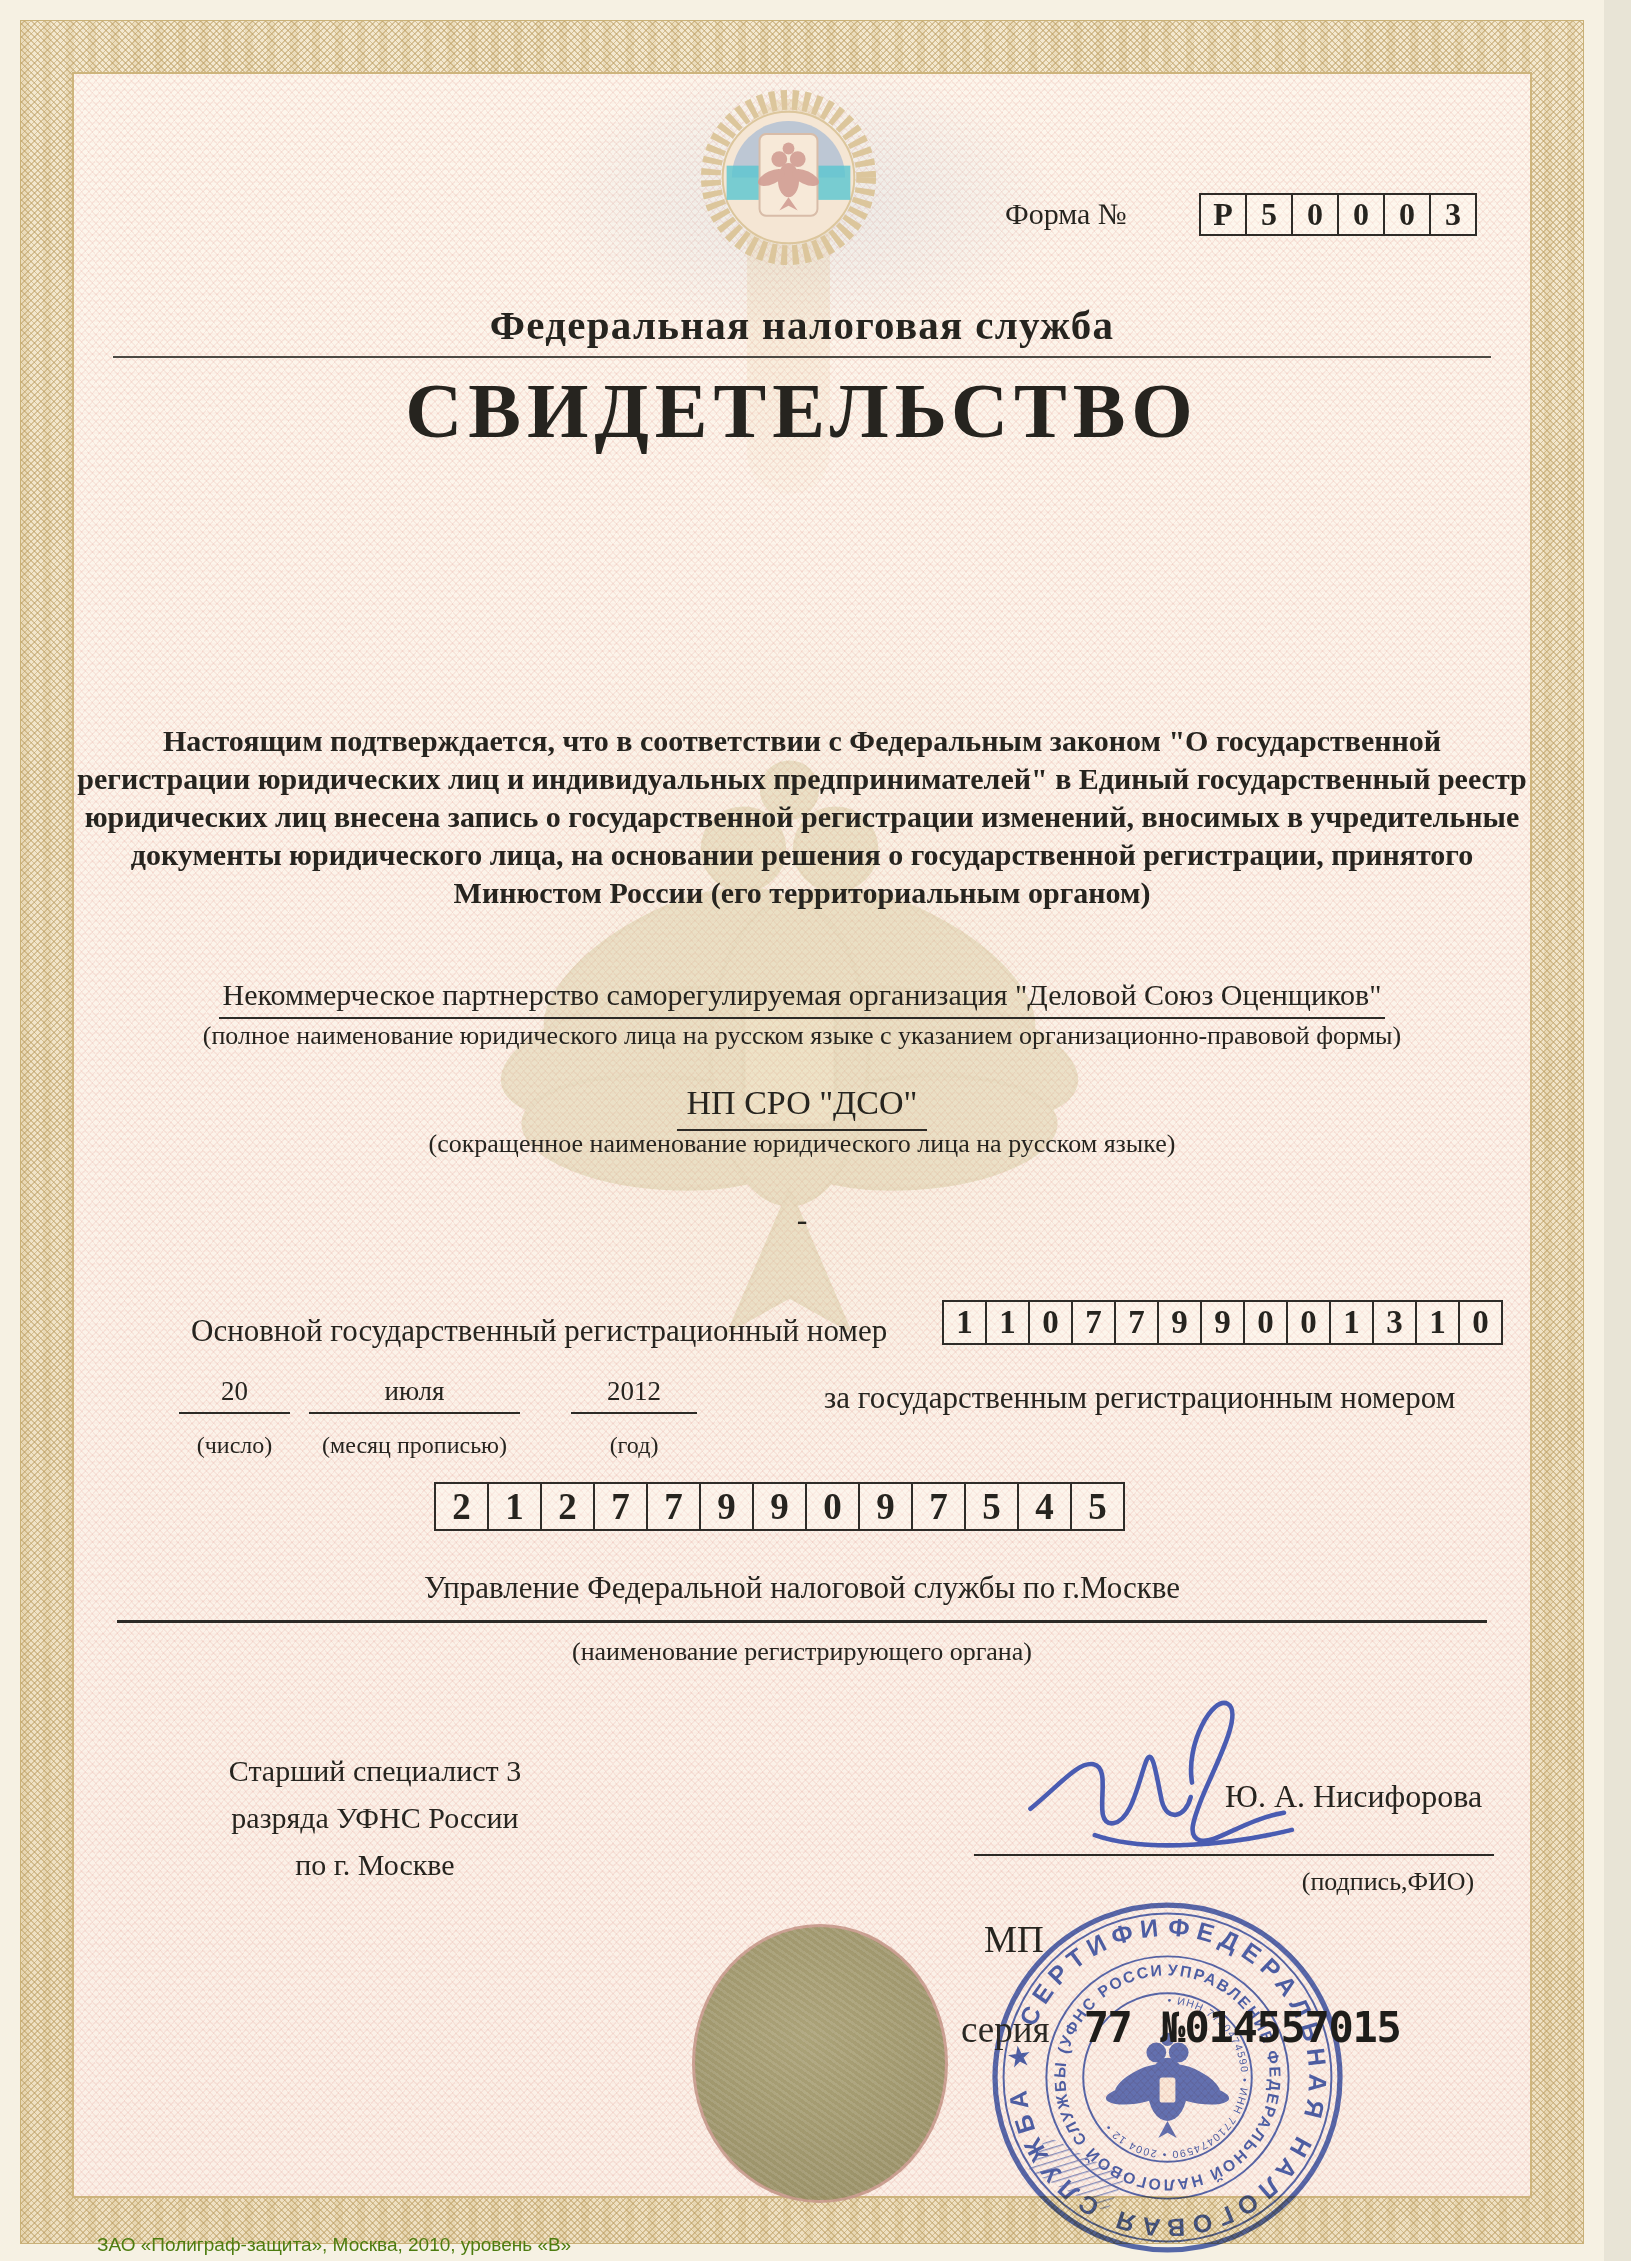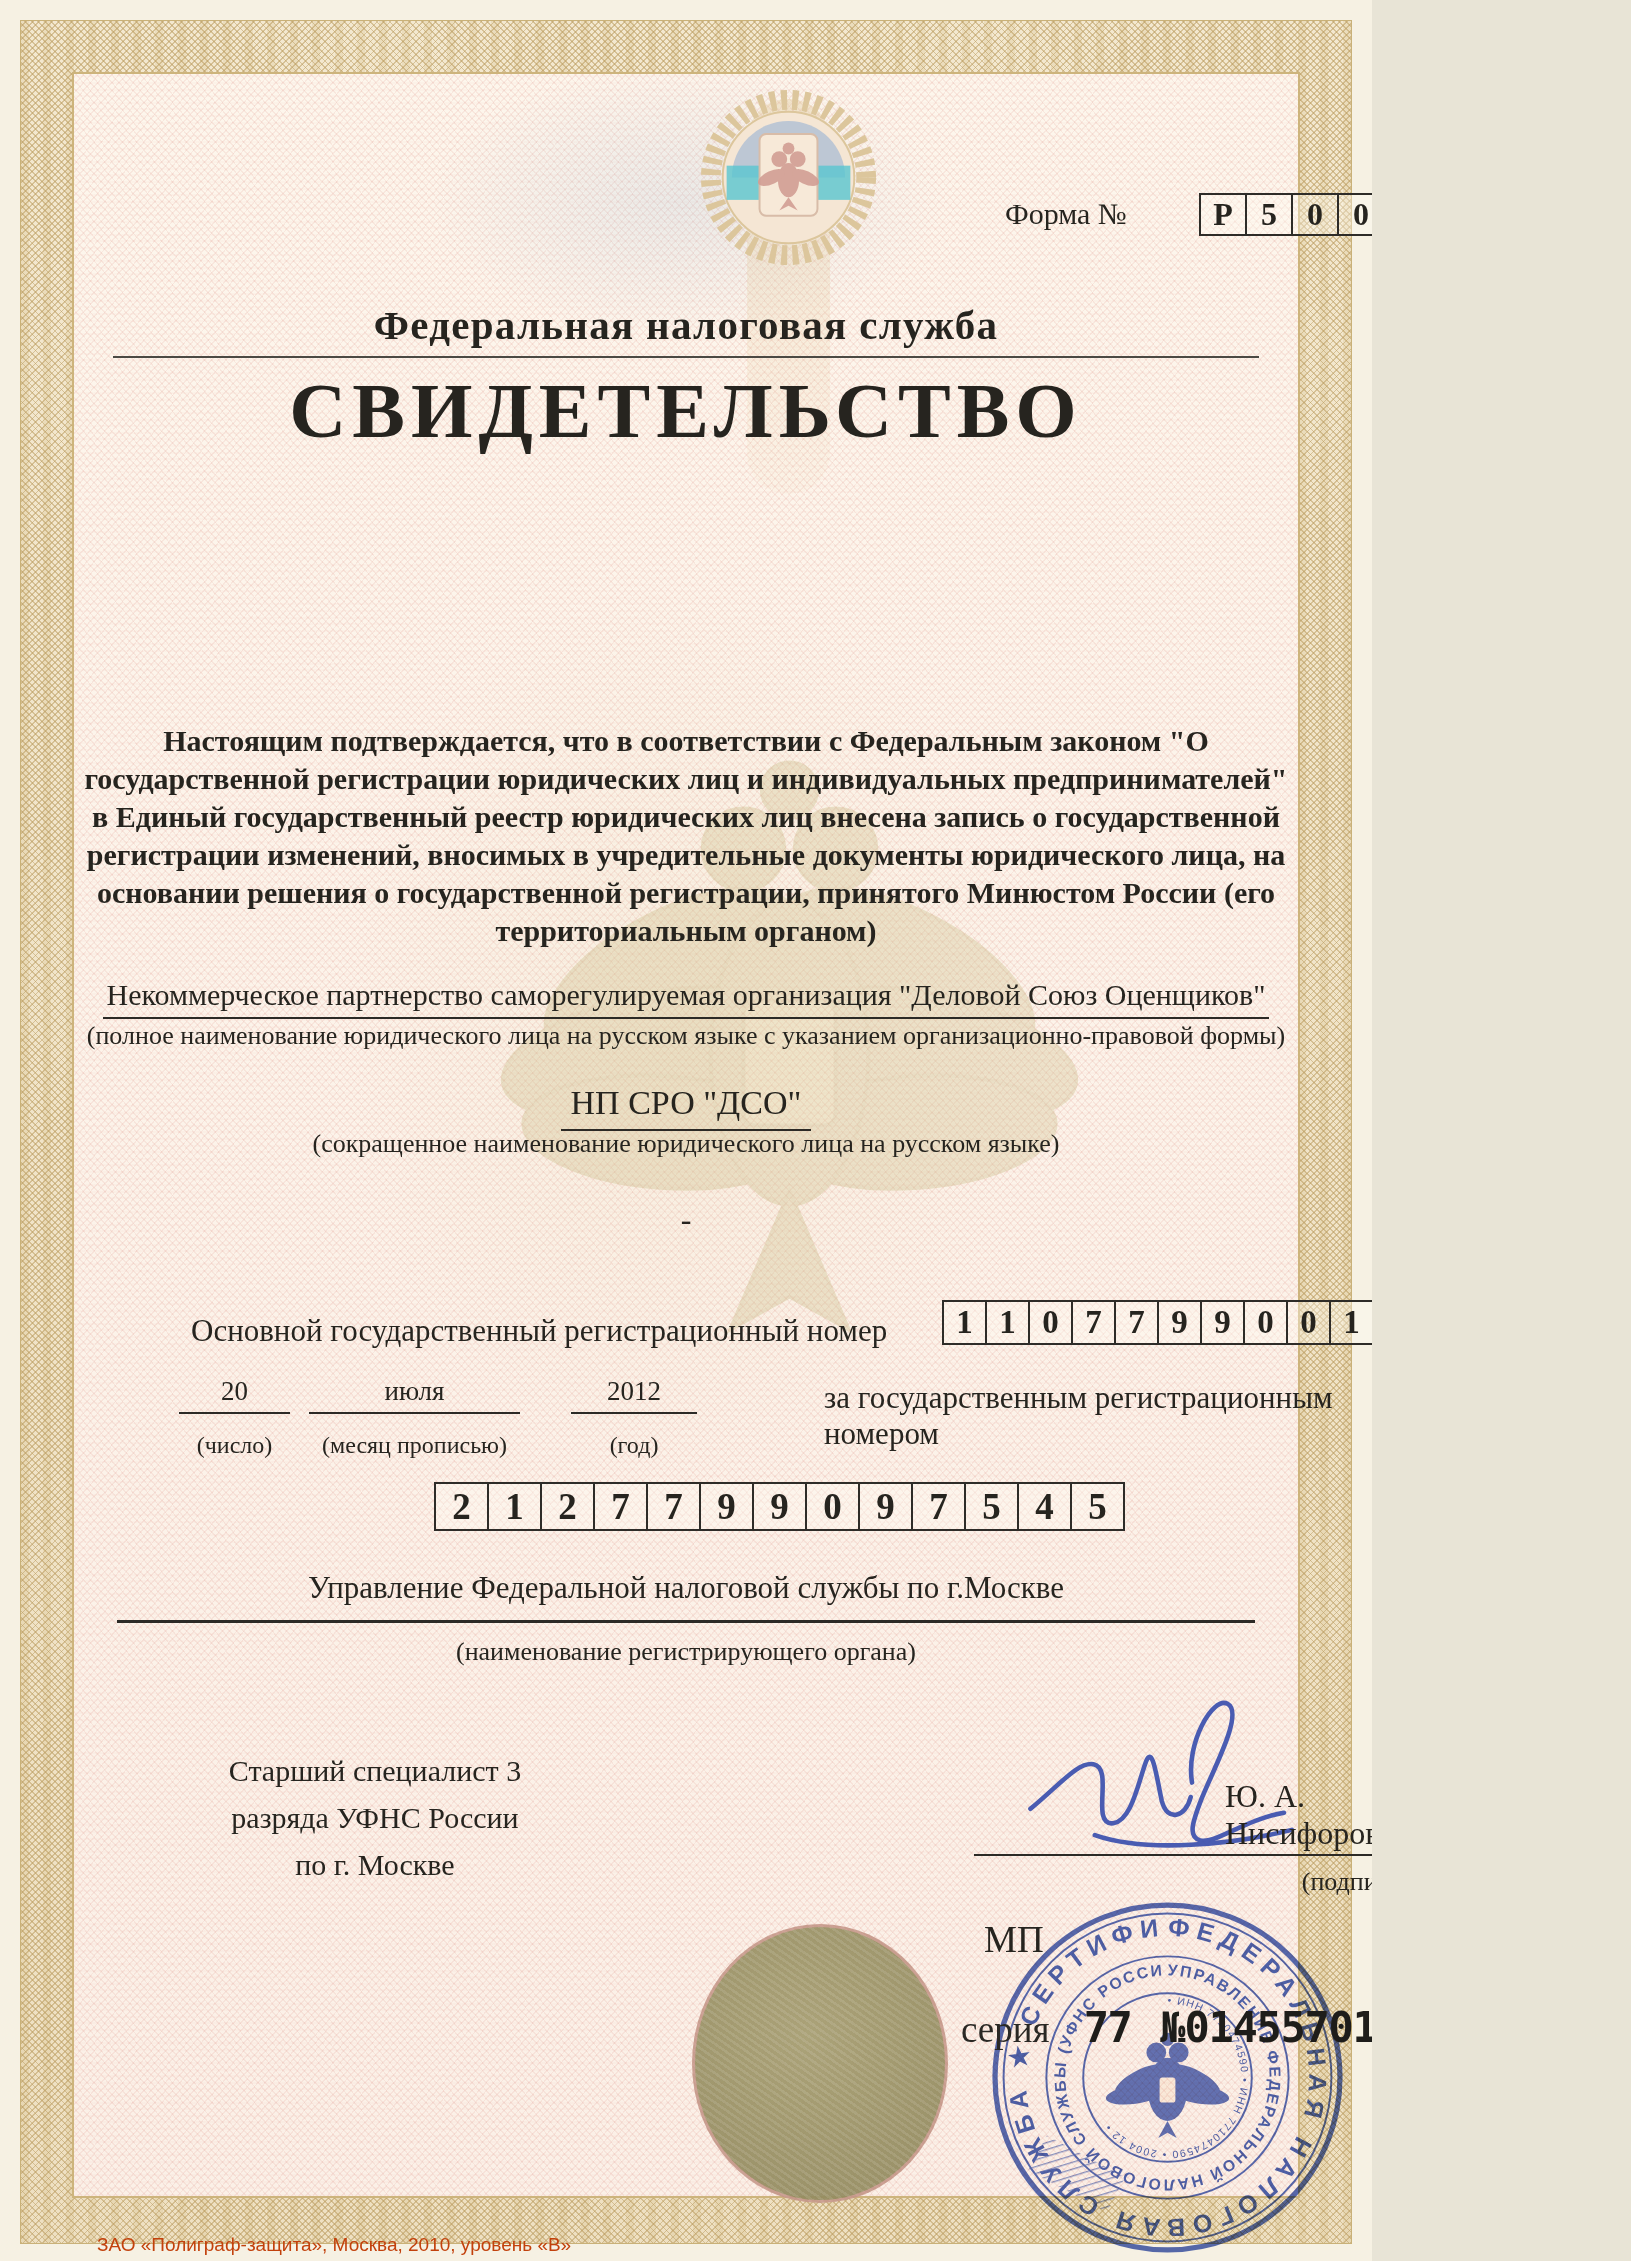--- a/index.html
+++ b/index.html
@@ -1,17 +1,17 @@
 <!DOCTYPE html>
 <html style="font-size:10.5px"><head>
 <meta charset="utf-8">
 <style>
   html,body{margin:0;padding:0;background:#e8e4d6;}
   #page{
-    position:relative;width:1372px;height:2261px;overflow:hidden;
+    position:relative;width:1604px;height:2261px;overflow:hidden;
     background:#f6f1e3;
     font-family:"Liberation Serif", serif;
     color:#26241f;
   }
   
   #border-band{
     position:absolute;left:20px;top:20px;right:20px;bottom:17px;
     border:1.3px solid #c9b178;
     background:
       repeating-linear-gradient(45deg, rgba(186,155,94,.50) 0 1.3px, rgba(186,155,94,0) 1.3px 4.6px),
@@ -103,21 +103,21 @@
     opacity:.92;
   }
   #official-stamp{left:970px;top:1880px;mix-blend-mode:multiply;opacity:.9;}
 
   #series-line{left:961px;top:1983px;white-space:nowrap;margin-top:20px;}
   #series-label{font-size:37px;color:#2a2824;}
   .serial{font-family:"DejaVu Sans Mono", monospace;font-weight:700;font-size:42px;color:#1e1d1a;letter-spacing:-1.3px;}
   #series-region{margin-left:34px;}
   #series-number{margin-left:29px;}
 
-  #printer-credit{left:97px;top:2234px;font-family:"Liberation Sans", sans-serif;font-size:19px;color:#c2410c;}
+  #printer-credit{left:97px;top:2234px;font-family:"Liberation Sans", sans-serif;font-size:19px;color:#4d7c0f;}
 </style>
 </head>
 <body>
 
 <div id="page">
   <div id="border-band" class="abs"></div>
   <div id="interior"></div>
 
   <div id="emblem-column" class="abs"></div>
 

